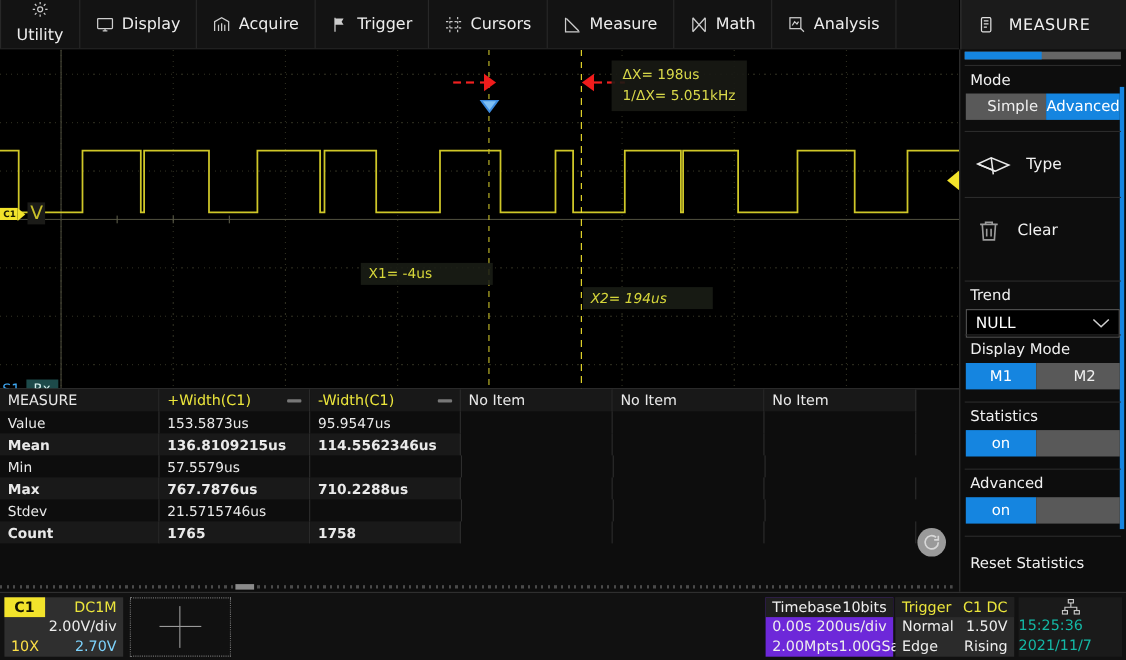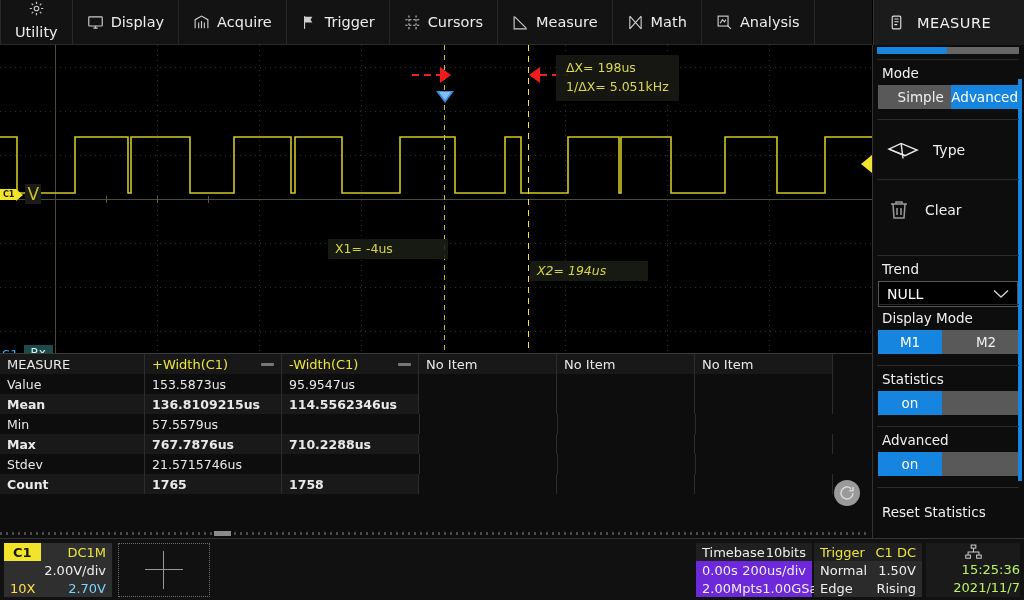--- a/index.html
+++ b/index.html
@@ -174,21 +174,21 @@
   .mini-plus:before { left:0; top:18px; width:38px; height:1px; }
   .mini-plus:after  { top:0; left:18px; height:38px; width:1px; }
 
   #tbbox { position:absolute; left:696px; top:4px; width:116px; height:54px; background:#6d28d9; }
   #trgbox { position:absolute; left:814px; top:4px; width:108px; height:54px; background:#2b2b2b; }
   #dtbox { position:absolute; left:926px; top:4px; width:94px; height:54px; background:#1a1a1a; }
   .bb-row { display:flex; height:18px; align-items:center; justify-content:space-between;
             padding:0 6px; font-size:13px; color:#eee; }
   .bb-head { background:#1f1f1f; }
   .yellowtxt { color:#ece63c; }
-  #dtbox .dtline { text-align:right; font-size:13px; color:#bef264; height:18px; line-height:18px; }
+  #dtbox .dtline { text-align:left; font-size:13px; color:#14b8a6; height:18px; line-height:18px; }
   #neticon { height:18px; display:flex; align-items:center; justify-content:center; }
 
   
   #sidebar {
     position:absolute; right:0; top:45px; width:152px; height:493px;
     background:#0d0d0d; border-left:1px solid #333;
   }
   #sbhdr {
     position:absolute; left:0; top:-45px; width:152px; height:45px;
     background:#1b1b1b; display:flex; align-items:center; gap:12px; padding-left:14px;

